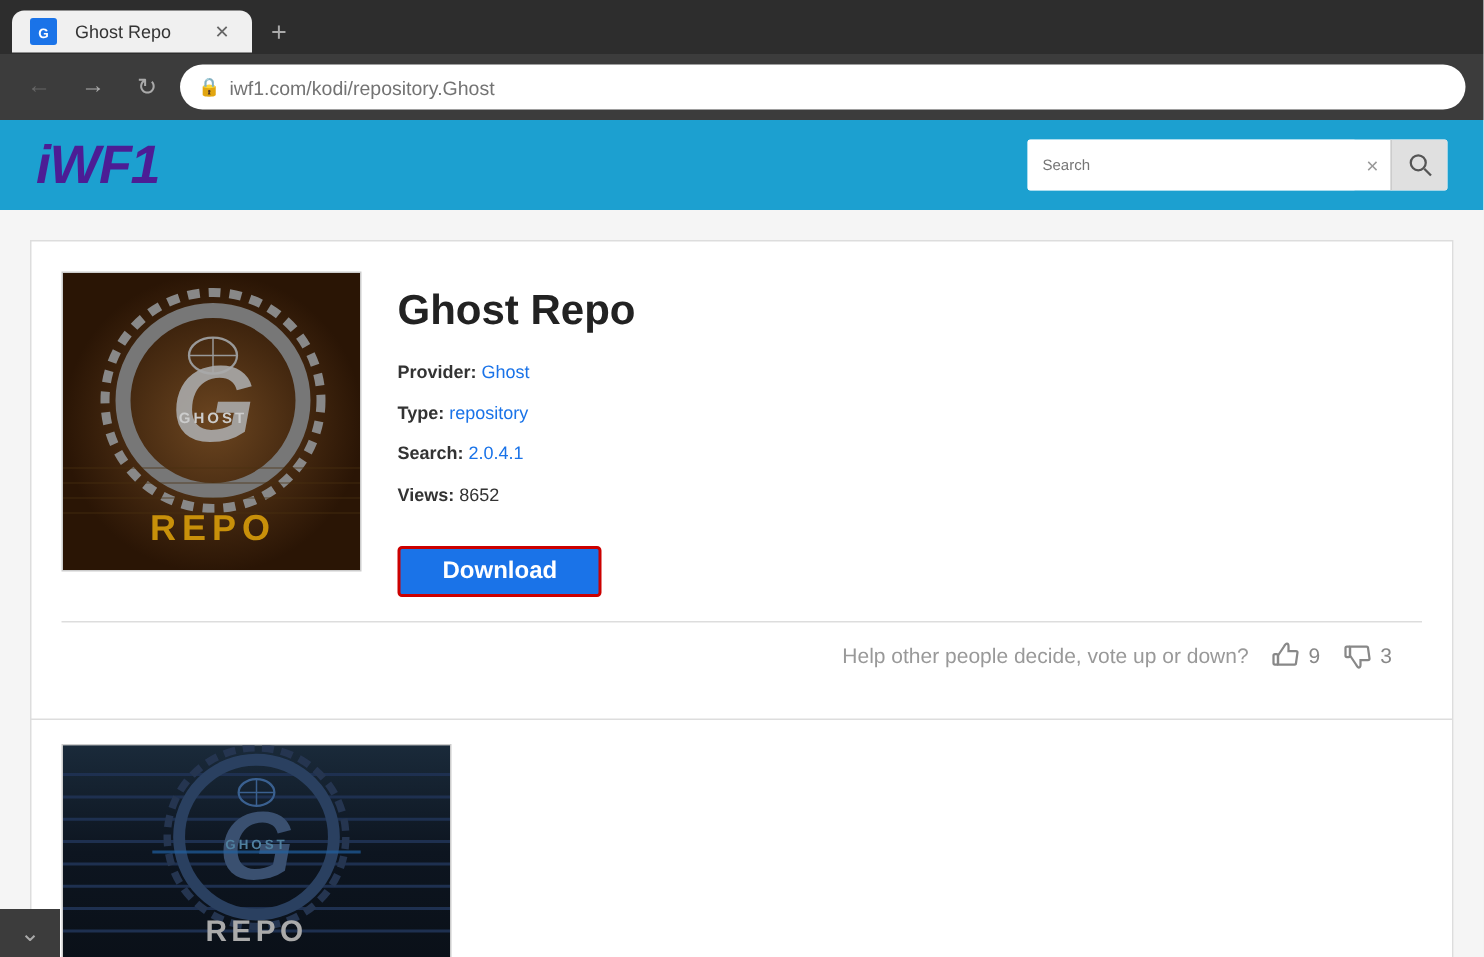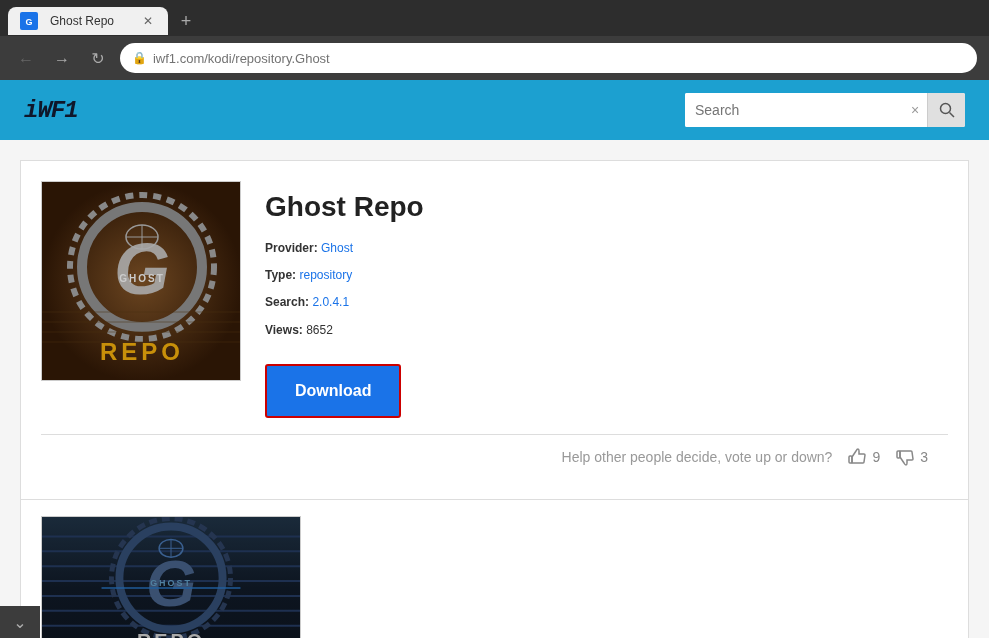--- a/index.html
+++ b/index.html
@@ -96,42 +96,41 @@
     
     .site-header {
       background: #1ca0d0;
       height: 60px;
       display: flex;
       align-items: center;
       padding: 0 24px;
       gap: 20px;
     }
     .site-logo {
-      font-size: 24px;
+      font-size: 36px;
       font-weight: 900;
-      color: #0f172a;
+      color: #4c1d95;
       font-style: italic;
       letter-spacing: -1px;
-      font-family: Liberation Mono, monospace;
     }
     .header-spacer { flex: 1; }
     .search-bar {
       display: flex;
       align-items: center;
       background: white;
       border-radius: 2px;
       overflow: hidden;
       width: 280px;
       height: 34px;
     }
     .search-input {
       border: none;
       outline: none;
       padding: 0 10px;
-      font-size: 14px;
+      font-size: 10px;
       flex: 1;
       color: #999;
       height: 100%;
     }
     .search-clear {
       width: 24px; height: 34px;
       display: flex; align-items: center; justify-content: center;
       color: #999;
       font-size: 14px;
       cursor: pointer;
@@ -208,21 +207,21 @@
     .info-value-link {
       color: #1a73e8;
     }
     .info-value-plain {
       color: #333;
     }
     .download-btn {
       background: #1a73e8;
       color: white;
       border: 2px solid #cc0000;
-      padding: 16px 28px;
+      padding: 6px 28px;
       font-size: 16px;
       font-weight: bold;
       cursor: pointer;
       border-radius: 3px;
       margin-top: 16px;
     }
 
     .vote-section {
       border-top: 1px solid #ddd;
       padding: 12px 20px;

